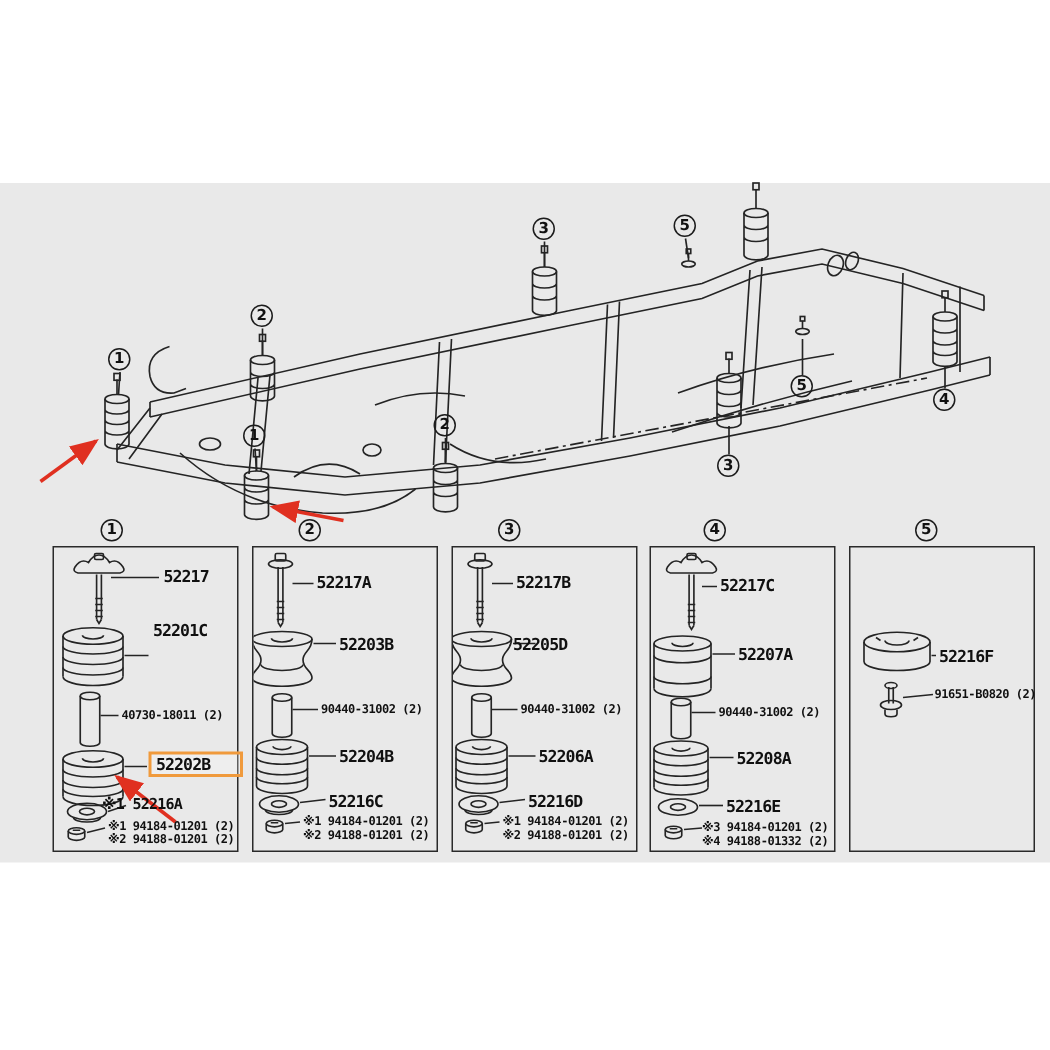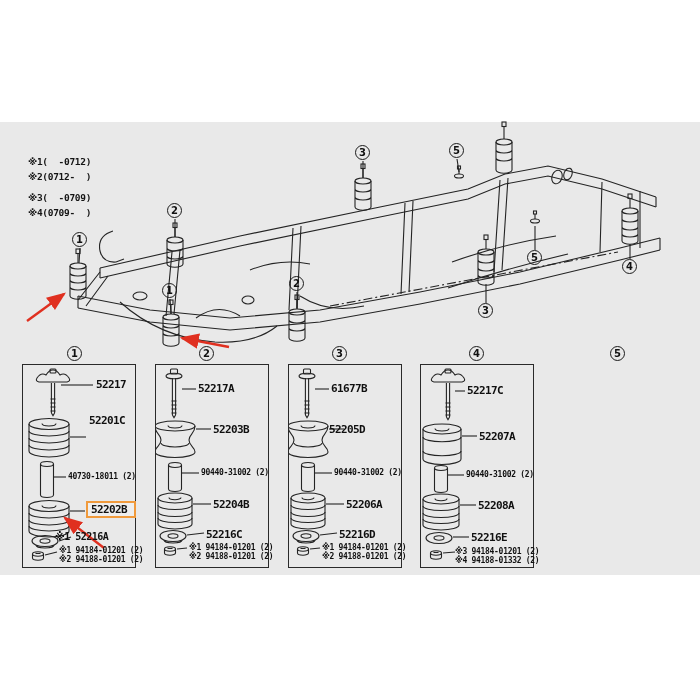--- a/index.html
+++ b/index.html
@@ -9,28 +9,28 @@
   .frame-svg{position:absolute;left:0;top:0;}
   
   .legend{position:absolute;left:28px;top:156px;width:120px;height:70px;}
   .lg{position:absolute;left:0;white-space:pre;font:bold 9.5px "DejaVu Sans Mono","DejaVu Sans",monospace;
       letter-spacing:-0.3px;color:#141414;}
   
   .co{position:absolute;width:15px;height:15px;border:1.6px solid #1c1c1c;border-radius:50%;
       display:flex;align-items:center;justify-content:center;
       font:bold 10px "DejaVu Sans",sans-serif;color:#111;background:transparent;box-sizing:border-box;}
   
-  .pbox{position:absolute;top:364px;width:114px;height:204px;border:1.6px solid #2a2a2a;
-        box-sizing:border-box;background:transparent;}
+  .pbox{position:absolute;top:364px;width:124px;height:204px;border:1.6px solid #2a2a2a;
+        box-sizing:border-box;background:transparent;margin-left:13px;}
   .pbox svg{position:absolute;left:0;top:0;}
   .plbl{position:absolute;white-space:pre;font:bold 11px "DejaVu Sans Mono","DejaVu Sans",monospace;
         letter-spacing:-0.6px;color:#101010;line-height:11px;}
   .plbl.md{font-size:10px;letter-spacing:-0.5px;}
   .plbl.sm{font-size:8px;letter-spacing:-0.3px;line-height:8.5px;}
-  .hl{border:2px solid #f09a3c;padding:1px 7px 1px 3px;background:rgba(255,255,255,0.25);text-align:right;}
+  .hl{border:2px solid #f09a3c;padding:1px 20px 1px 3px;background:rgba(255,255,255,0.25);text-align:right;}
   .art{stroke:#242424;fill:none;stroke-width:1.1;}
 </style>
 </head>
 <body>
 
 <div class="page">
 
   <div class="scan-band"></div>
 
   <svg class="frame-svg" width="700" height="700" viewBox="0 0 700 700">
@@ -157,26 +157,20 @@
       <path d="M486,303 L486,284"></path>
       <path d="M630,259 L630,244"></path>
     </g>
 
     <g stroke="#e03020" stroke-width="2.4" fill="none">
       <path d="M27,321 L64,294" marker-end="url(#ah)"></path>
       <path d="M229,347 L182,338" marker-end="url(#ah)"></path>
     </g>
   </svg>
 
-  <div class="legend">
-    <span class="lg" style="top:0px">※1(  -0712)</span>
-    <span class="lg" style="top:15px">※2(0712-  )</span>
-    <span class="lg" style="top:36px">※3(  -0709)</span>
-    <span class="lg" style="top:51px">※4(0709-  )</span>
-  </div>
 
   <div class="co" style="left:72px;top:232px">1</div>
   <div class="co" style="left:167px;top:203px">2</div>
   <div class="co" style="left:162px;top:283px">1</div>
   <div class="co" style="left:289px;top:276px">2</div>
   <div class="co" style="left:355px;top:145px">3</div>
   <div class="co" style="left:449px;top:143px">5</div>
   <div class="co" style="left:527px;top:250px">5</div>
   <div class="co" style="left:478px;top:303px">3</div>
   <div class="co" style="left:622px;top:259px">4</div>
@@ -308,21 +302,21 @@
         <line x1="37" y1="139" x2="55" y2="139"></line>
         <ellipse cx="17" cy="171" rx="13" ry="5.5"></ellipse>
         <ellipse cx="17" cy="171" rx="5" ry="2.2"></ellipse>
         <path d="M8,175 a9,3 0 0 0 18,0"></path>
         <line x1="31" y1="170" x2="48" y2="168"></line>
         <ellipse cx="14" cy="184" rx="5.5" ry="2.2"></ellipse>
         <path d="M8.5,184 v4 a5.5,2.2 0 0 0 11,0 v-4 M11.5,183.5 h5"></path>
         <line x1="21" y1="184" x2="31" y2="183"></line>
       </g>
     </svg>
-    <span class="plbl" style="left:42px;top:18px">61677B</span>
+    <span class="plbl" style="left:42px;top:18px">52217B</span>
     <span class="plbl" style="left:40px;top:59px">52205D</span>
     <span class="plbl sm" style="left:45px;top:104px">90440-31002 (2)</span>
     <span class="plbl" style="left:57px;top:134px">52206A</span>
     <span class="plbl" style="left:50px;top:164px">52216D</span>
     <span class="plbl sm" style="left:33px;top:179px">※1 94184-01201 (2)</span>
     <span class="plbl sm" style="left:33px;top:188px">※2 94188-01201 (2)</span>
   </div>
 
   <div class="pbox" style="left:420px">
     <svg width="121" height="201" viewBox="0 0 121 201">
@@ -361,14 +355,33 @@
     </svg>
     <span class="plbl" style="left:46px;top:20px">52217C</span>
     <span class="plbl" style="left:58px;top:66px">52207A</span>
     <span class="plbl sm" style="left:45px;top:106px">90440-31002 (2)</span>
     <span class="plbl" style="left:57px;top:135px">52208A</span>
     <span class="plbl" style="left:50px;top:167px">52216E</span>
     <span class="plbl sm" style="left:34px;top:183px">※3 94184-01201 (2)</span>
     <span class="plbl sm" style="left:34px;top:192px">※4 94188-01332 (2)</span>
   </div>
 
+  <div class="pbox" style="left:553px">
+    <svg width="121" height="201" viewBox="0 0 121 201">
+      <g class="art">
+
+        <ellipse cx="31" cy="63" rx="22" ry="6.5"></ellipse>
+        <path d="M23,62 a8,3 0 0 0 16,0 M17,60 l3,2 M45,60 l-3,2"></path>
+        <path d="M9,63 v13 a22,6 0 0 0 44,0 v-13"></path>
+        <line x1="54" y1="72" x2="57" y2="72"></line>
+
+        <ellipse cx="27" cy="92" rx="4" ry="2"></ellipse>
+        <path d="M25.5,93 V104 M28.5,93 V104"></path>
+        <ellipse cx="27" cy="105" rx="7" ry="3"></ellipse>
+        <path d="M23,108 v3 a4,1.8 0 0 0 8,0 v-3"></path>
+        <line x1="35" y1="100" x2="55" y2="98"></line>
+      </g>
+    </svg>
+    <span class="plbl" style="left:59px;top:67px">52216F</span>
+    <span class="plbl sm" style="left:56px;top:94px">91651-B0820 (2)</span>
+  </div>
 
 </div>
 
 </body></html>

